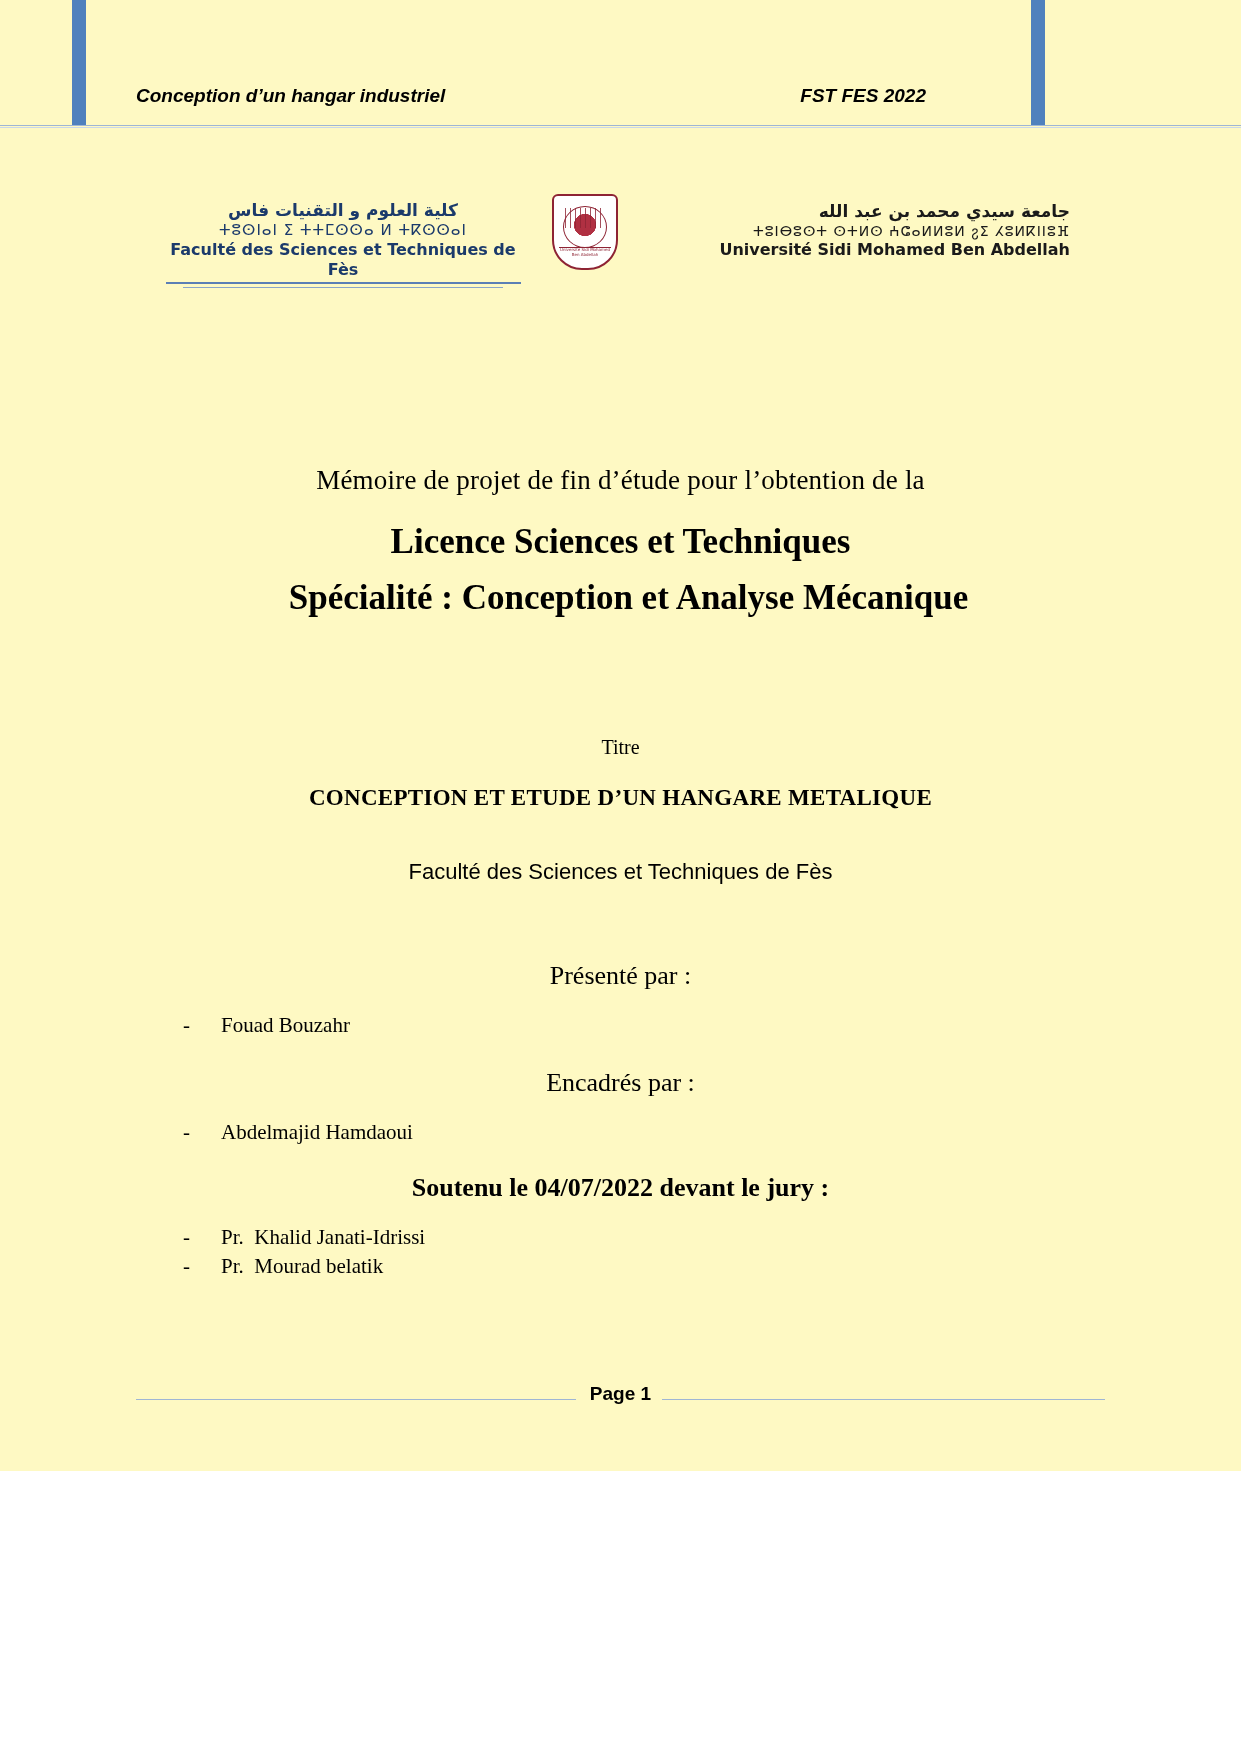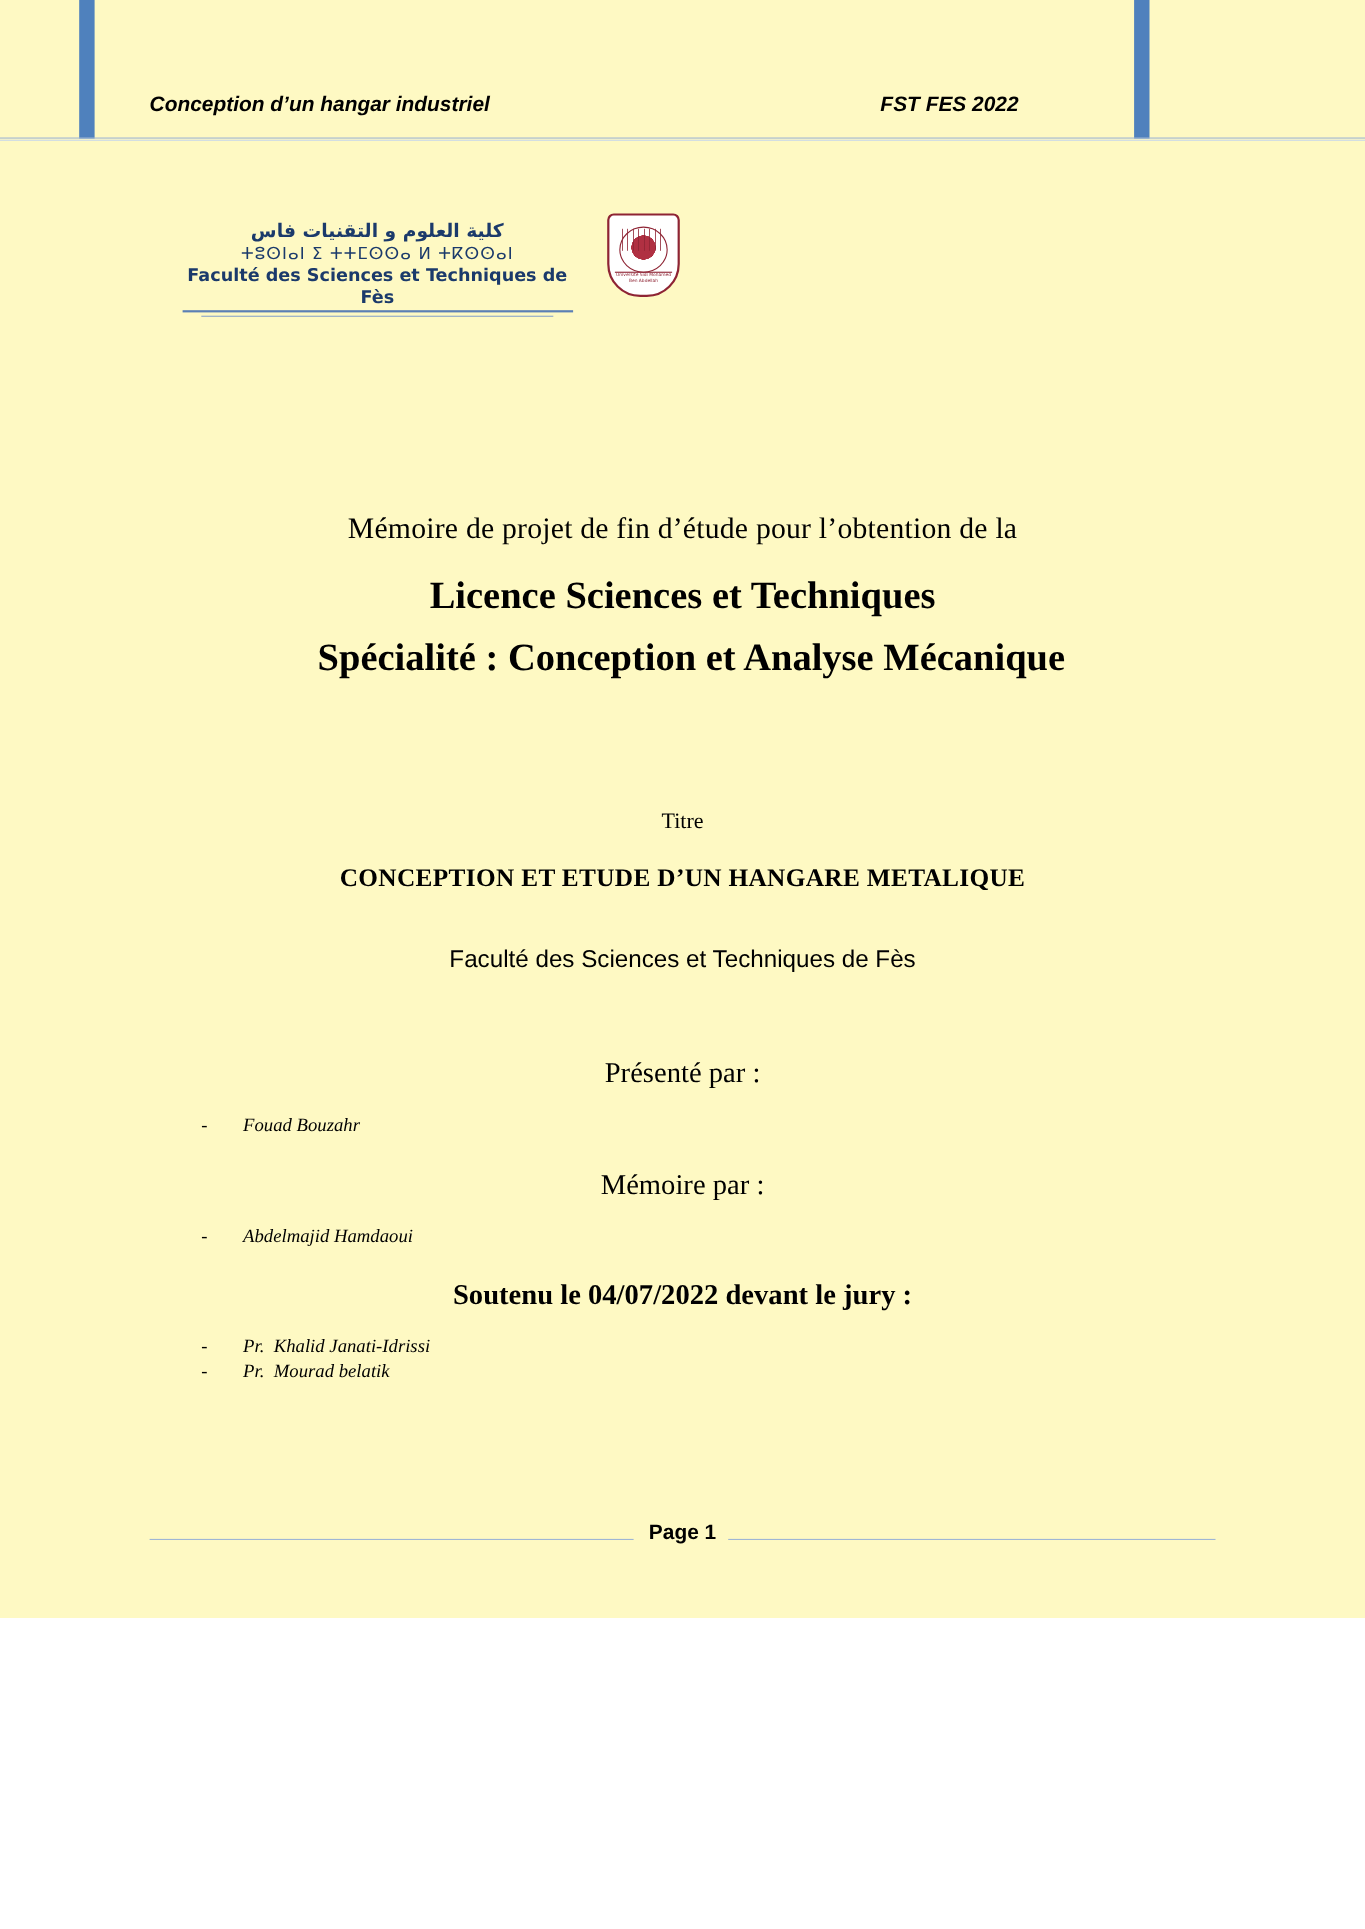--- a/index.html
+++ b/index.html
@@ -266,24 +266,23 @@
     font-size: 26px;
     font-weight: bold;
   }
 
   .names {
     margin-top: 20px;
     text-align: left;
     padding-left: 183px;
   }
   .names .item {
-    font-size: 17px;
+    font-size: 21px;
     line-height: 1.38;
     white-space: pre;
-    font-style: italic;
   }
   .names .dash {
     display: inline-block;
     width: 38px;
   }
 
   
   .footer {
     position: absolute;
     left: 0;
@@ -347,40 +346,45 @@
     </div>
 
     <div class="logo-crest">
       <div class="crest-shield">
         <div class="crest-inner"></div>
         <div class="crest-rays"></div>
         <div class="crest-base">Université Sidi Mohamed Ben Abdellah</div>
       </div>
     </div>
 
+    <div class="logo-usmba">
+      <div class="ar">جامعة سيدي محمد بن عبد الله</div>
+      <div class="tif">ⵜⵓⵏⴱⵓⵙⵜ ⵙⵜⵍⵙ ⵄⵛⴰⵍⵍⵓⵍ ⴧⵉ ⵃⵓⵍⴽⵏⵏⵓⴼ</div>
+      <div class="fr">Université Sidi Mohamed Ben Abdellah</div>
+    </div>
 
   </div>
 
   <div class="body">
 
     <div class="line-intro">Mémoire de projet de fin d’étude pour l’obtention de la</div>
     <div class="line-degree">Licence Sciences et Techniques</div>
     <div class="line-spec">Spécialité : Conception et Analyse Mécanique</div>
 
     <div class="label-titre">Titre</div>
     <div class="title-main">CONCEPTION ET ETUDE D’UN HANGARE METALIQUE</div>
 
     <div class="place">Faculté des Sciences et Techniques de Fès</div>
 
     <div class="label-presente">Présenté par :</div>
     <div class="names">
       <div class="item"><span class="dash">-</span><span>Fouad Bouzahr</span></div>
     </div>
 
-    <div class="label-encadres">Mémoire par :</div>
+    <div class="label-encadres">Encadrés par :</div>
     <div class="names">
       <div class="item"><span class="dash">-</span><span>Abdelmajid Hamdaoui</span></div>
     </div>
 
     <div class="soutenu">Soutenu le 04/07/2022 devant le jury :</div>
     <div class="names">
       <div class="item"><span class="dash">-</span><span>Pr.  Khalid Janati-Idrissi</span></div>
       <div class="item"><span class="dash">-</span><span>Pr.  Mourad belatik</span></div>
     </div>
 

